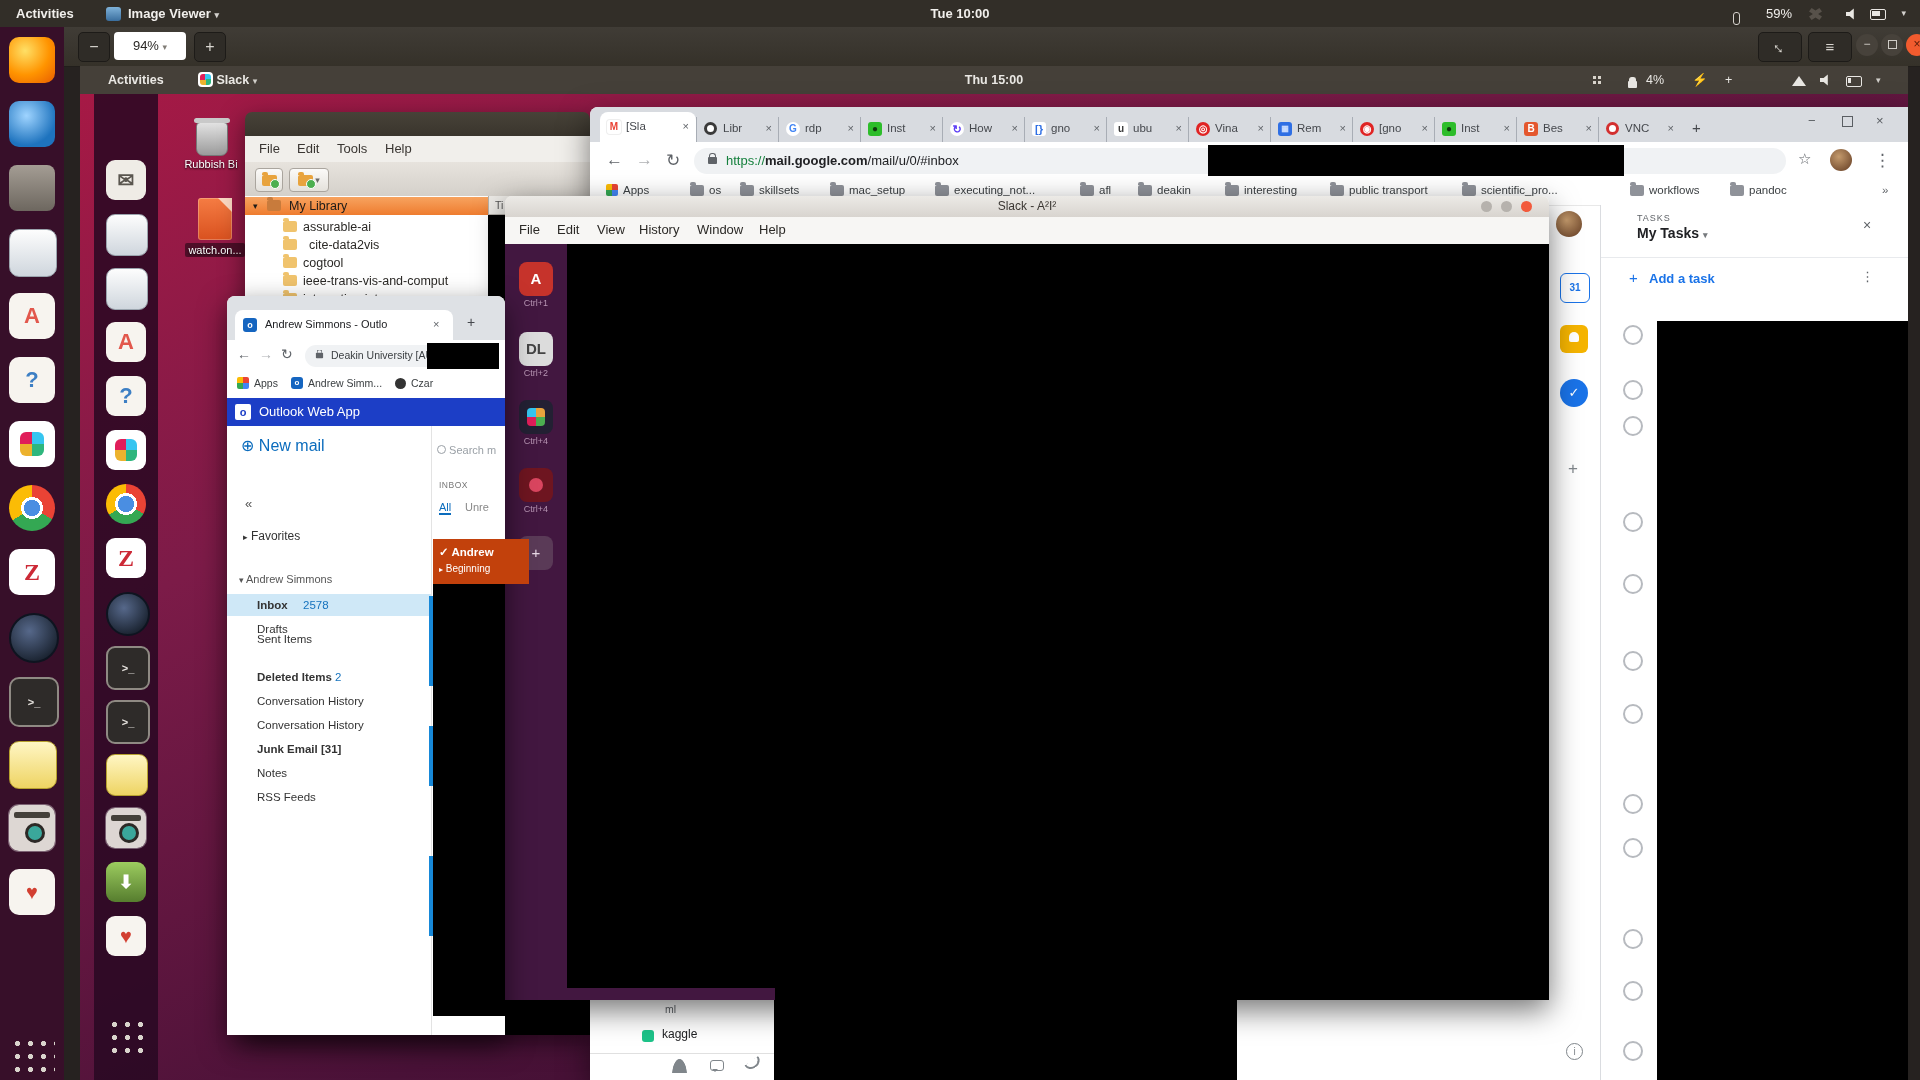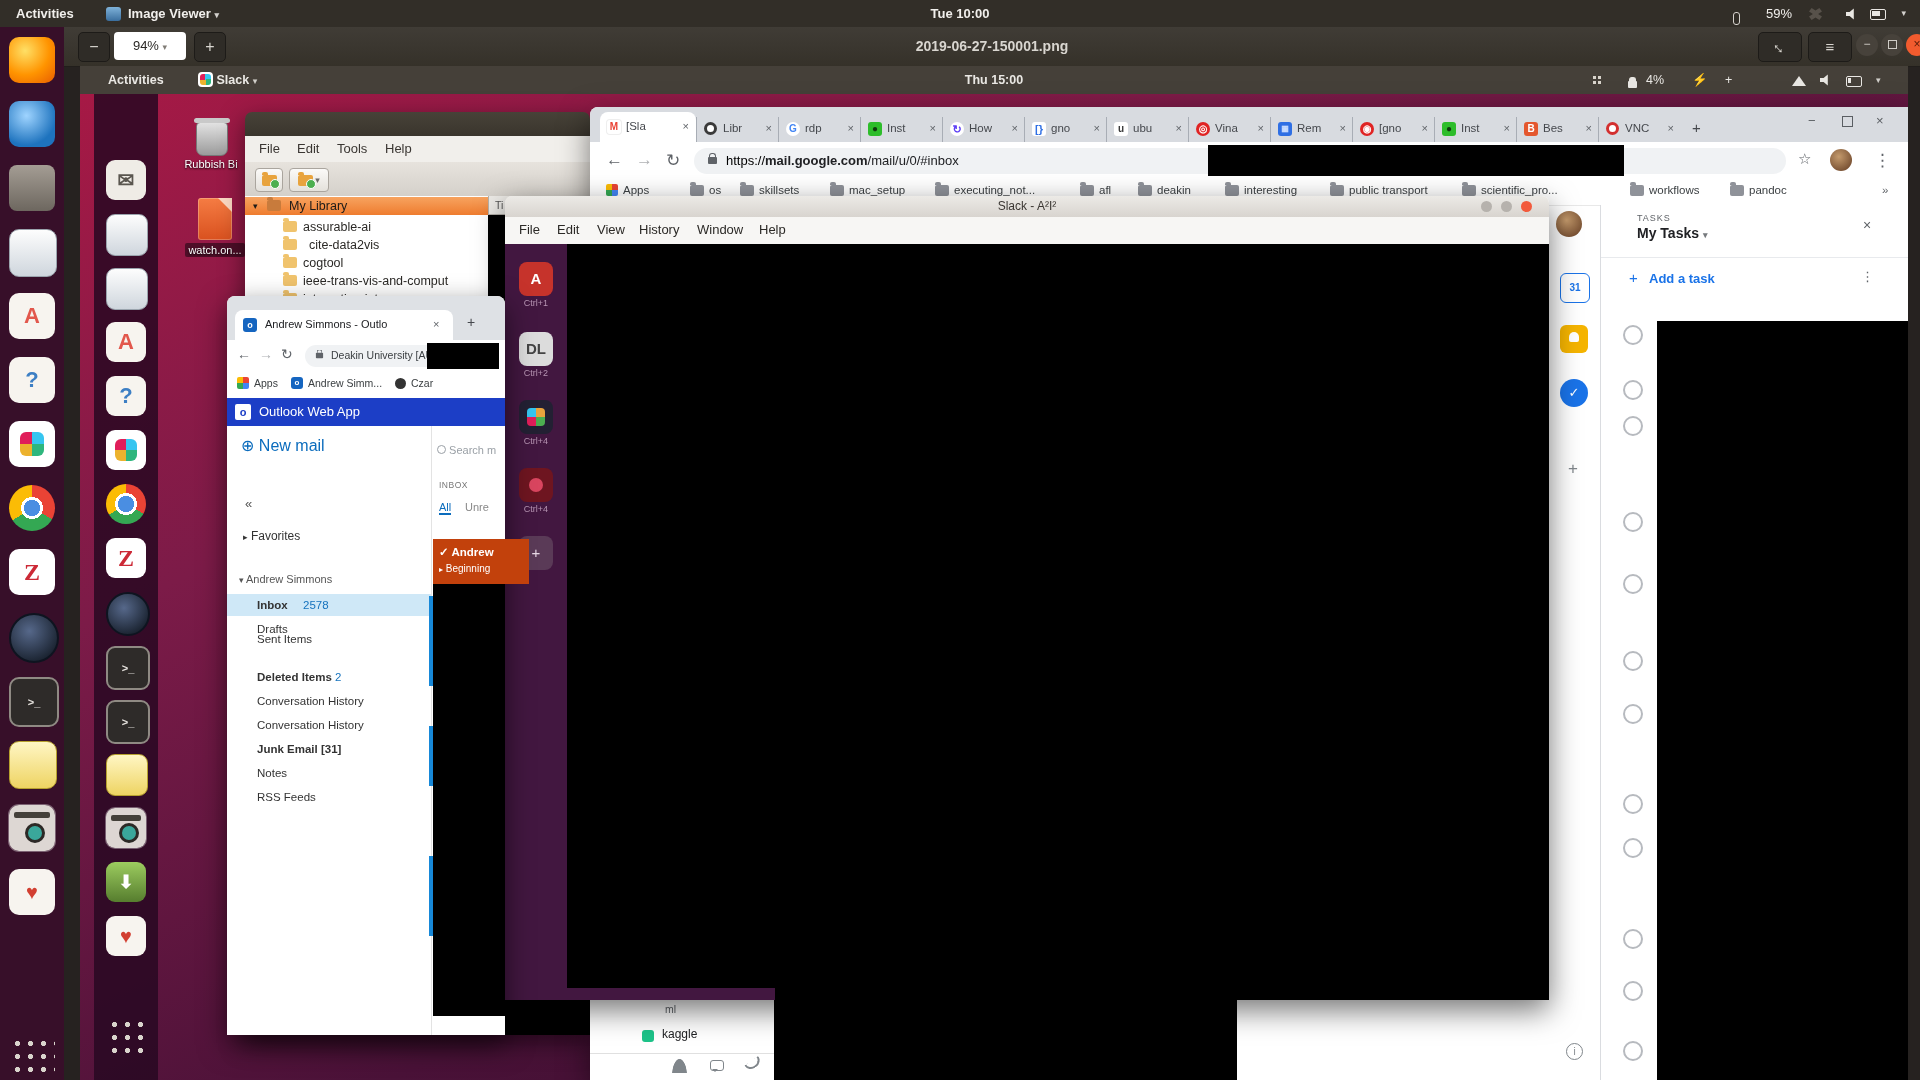--- a/index.html
+++ b/index.html
@@ -254,21 +254,20 @@
       <span class="g">♥</span>
     </div>
   <div class="odk i-griddots" style="top:1008px"></div>
 </div>
 
 <div class="abs" id="viewer"></div>
 <div class="abs" id="vheader">
   <div class="vbtn" style="left:14px;width:30px">−</div>
   <div id="vzoom"><span>94%</span> <span class="caret" style="color:#6b675f">▾</span></div>
   <div class="vbtn" style="left:130px;width:30px">+</div>
-  <div class="t b" style="left:0;width:1856px;top:11px;text-align:center;font-size:14px">2019-06-27-150001.png</div>
   <div class="vbtn" style="left:1694px;width:42px"><span style="display:inline-block;transform:rotate(45deg)">↔</span></div>
   <div class="vbtn" style="left:1744px;width:42px;font-size:15px">≡</div>
   <div class="wc" style="left:1792px">−</div>
   <div class="wc" style="left:1817px"><span class="sq"></span></div>
   <div class="wc close" style="left:1842px">×</div>
 </div>
 
 <div class="abs" id="shot">
 
   <div class="abs" id="itopbar">
@@ -449,21 +448,21 @@
       <div class="t" style="left:1218px;top:6px;color:#5a5e63;font-size:13px">−</div>
       <div class="t" style="left:1252px;top:9px;width:9px;height:9px;border:1.5px solid #5a5e63"></div>
       <div class="t" style="left:1286px;top:6px;color:#5a5e63;font-size:13px">×</div>
     </div>
     <div class="abs" id="gnav">
       <span class="navico" style="left:16px">←</span>
       <span class="navico" style="left:46px;opacity:.5">→</span>
       <span class="navico" style="left:76px">↻</span>
       <div class="abs" id="gpill">
         <span class="lock" style="position:absolute;left:14px;top:9px"></span>
-        <span class="t" style="left:32px;top:5px"><span style="color:#000000">https://</span><span class="b">mail.google.com</span><span>/mail/u/0/#inbox</span></span>
+        <span class="t" style="left:32px;top:5px"><span style="color:#15803d">https://</span><span class="b">mail.google.com</span><span>/mail/u/0/#inbox</span></span>
       </div>
       <div class="redact" style="left:618px;top:3px;width:416px;height:31px"></div>
       <span class="navico" style="left:1208px;font-size:15px">☆</span>
       <div class="avatar" style="left:1240px;top:7px;width:22px;height:22px"></div>
       <span class="navico" style="left:1284px">⋮</span>
     </div>
     <div class="abs" id="gbooks">
       <div class="bm" style="left:16px">
           <span class="appsgrid"></span>
           <span>Apps</span>

